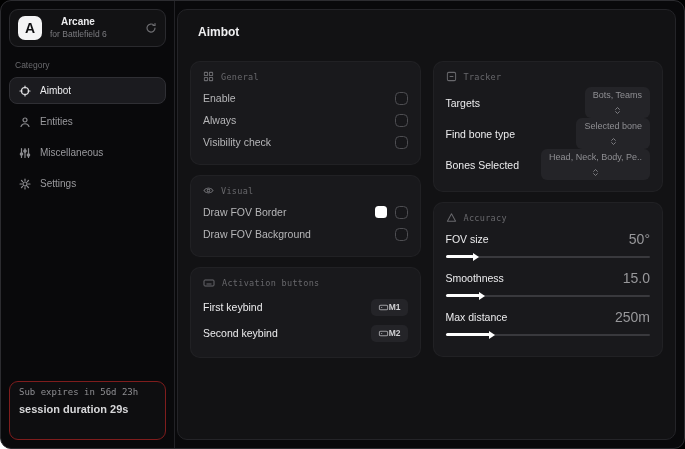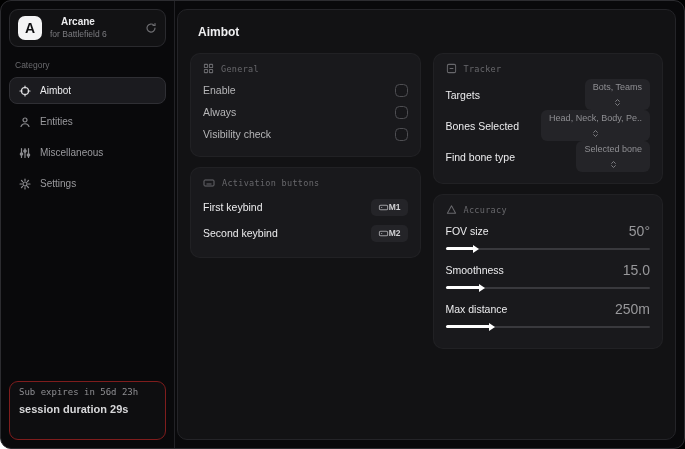--- a/index.html
+++ b/index.html
@@ -27,21 +27,21 @@
   .nav-item .nicon{display:flex;align-items:center;color:#8b8b8f;}
   .nav-item.selected{background:#1b1b1f;border-color:#2f2f34;color:#ececee;}
   .nav-item.selected .nicon{color:#e2e2e4;}
   .sidebar-footer{margin-top:auto;border:1px solid #7f1d1d;background:#0e0e10;border-radius:9px;padding:5px 9px 24px;}
   .footer-line1{font-family:"DejaVu Sans Mono",monospace;font-size:9px;color:#8e8e92;white-space:nowrap;}
   .footer-line2{font-size:11px;font-weight:700;color:#d8d8da;margin-top:6px;}
   
   .main{flex:1;padding:8px 8px 8px 2px;box-sizing:border-box;display:flex;}
   .panel{flex:1;background:#121214;border:1px solid #242428;border-radius:10px;box-sizing:border-box;padding:8px;display:flex;flex-direction:column;}
   .page-title{margin:7px 0 10px 12px;font-size:12px;font-weight:700;color:#f0f0f2;}
-  .columns{display:flex;gap:12px;margin:4px 4px;align-items:flex-start;}
+  .columns{display:flex;gap:12px;margin:12px 4px;align-items:flex-start;}
   .col{flex:1;min-width:0;}
   .card{background:#19191c;border:1px solid rgba(255,255,255,0.035);border-radius:10px;padding:9px 12px 11px;margin-bottom:10px;}
   .card-header{display:flex;align-items:center;gap:7px;color:#68686c;font-family:"DejaVu Sans Mono",monospace;font-size:8.5px;letter-spacing:.3px;margin-bottom:5px;}
   .row{display:flex;justify-content:space-between;align-items:center;min-height:22px;}
   .row.tall{min-height:26px;}
   .lbl{font-size:10.5px;color:#b6b6b8;}
   .lbl.strong{color:#ececee;font-weight:400;}
   .right-group{display:flex;align-items:center;gap:8px;}
   .checkbox{width:13px;height:13px;box-sizing:border-box;border:1.5px solid #4e4e52;border-radius:4.5px;background:#17171a;}
   .swatch{width:12px;height:12px;border-radius:3.5px;}
@@ -155,20 +155,42 @@
             <div class="row">
               <span class="lbl">Always</span>
               <span class="checkbox"></span>
             </div>
             <div class="row">
               <span class="lbl">Visibility check</span>
               <span class="checkbox"></span>
             </div>
           </div>
 
+          <div class="card">
+            <div class="card-header">
+              <span>
+                <svg width="11" height="11" viewBox="0 0 24 24" fill="none" stroke="currentColor" stroke-width="2.2">
+                  <path d="M2 12c4.5-7 15.5-7 20 0-4.5 7-15.5 7-20 0z"></path>
+                    <circle cx="12" cy="12" r="3"></circle>
+                </svg>
+              </span>
+              <span>Visual</span>
+            </div>
+            <div class="row">
+              <span class="lbl">Draw FOV Border</span>
+              <span class="right-group">
+                <span class="swatch" style="background:#ffffff"></span>
+                <span class="checkbox"></span>
+              </span>
+            </div>
+            <div class="row">
+              <span class="lbl">Draw FOV Background</span>
+              <span class="checkbox"></span>
+            </div>
+          </div>
 
           <div class="card">
             <div class="card-header">
               <span>
                 <svg width="12" height="12" viewBox="0 0 24 24" fill="none" stroke="currentColor" stroke-width="2">
                   <rect x="2" y="6" width="20" height="12" rx="2"></rect>
                     <path d="M6 10h.01M10 10h.01M14 10h.01M18 10h.01M7 14h10"></path>
                 </svg>
               </span>
               <span>Activation buttons</span>
@@ -217,41 +239,41 @@
               <span class="pill">
                 <span>Bots, Teams</span>
                 <span class="picon">
                   <svg width="9" height="9" viewBox="0 0 24 24" fill="none" stroke="currentColor" stroke-width="2.6" stroke-linecap="round" stroke-linejoin="round">
                     <path d="M7 9l5-5 5 5M7 15l5 5 5-5"></path>
                   </svg>
                 </span>
               </span>
             </div>
             <div class="row tall">
+              <span class="lbl strong">Find bone type</span>
+              <span class="pill">
+                <span>Selected bone</span>
+                <span class="picon">
+                  <svg width="9" height="9" viewBox="0 0 24 24" fill="none" stroke="currentColor" stroke-width="2.6" stroke-linecap="round" stroke-linejoin="round">
+                    <path d="M7 9l5-5 5 5M7 15l5 5 5-5"></path>
+                  </svg>
+                </span>
+              </span>
+            </div>
+            <div class="row tall">
               <span class="lbl strong">Bones Selected</span>
               <span class="pill">
                 <span>Head, Neck, Body, Pe..</span>
                 <span class="picon">
                   <svg width="9" height="9" viewBox="0 0 24 24" fill="none" stroke="currentColor" stroke-width="2.6" stroke-linecap="round" stroke-linejoin="round">
                     <path d="M7 9l5-5 5 5M7 15l5 5 5-5"></path>
                   </svg>
                 </span>
               </span>
             </div>
-            <div class="row tall">
-              <span class="lbl strong">Find bone type</span>
-              <span class="pill">
-                <span>Selected bone</span>
-                <span class="picon">
-                  <svg width="9" height="9" viewBox="0 0 24 24" fill="none" stroke="currentColor" stroke-width="2.6" stroke-linecap="round" stroke-linejoin="round">
-                    <path d="M7 9l5-5 5 5M7 15l5 5 5-5"></path>
-                  </svg>
-                </span>
-              </span>
-            </div>
           </div>
 
           <div class="card">
             <div class="card-header">
               <span>
                 <svg width="11" height="11" viewBox="0 0 24 24" fill="none" stroke="currentColor" stroke-width="2.2" stroke-linejoin="round">
                   <path d="M12 4l9 16H3z"></path>
                 </svg>
               </span>
               <span>Accuracy</span>

